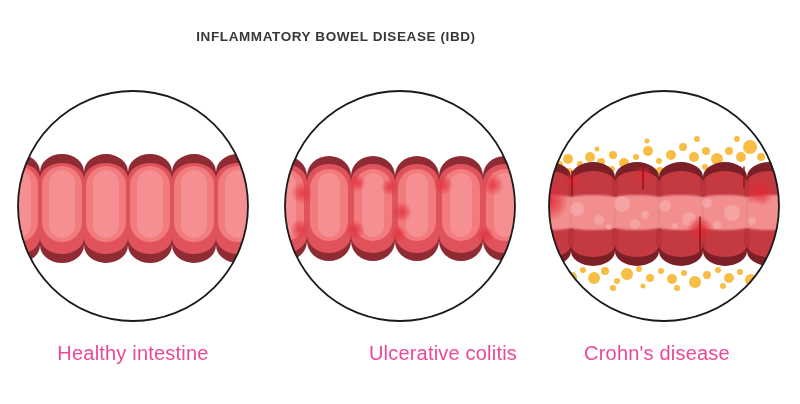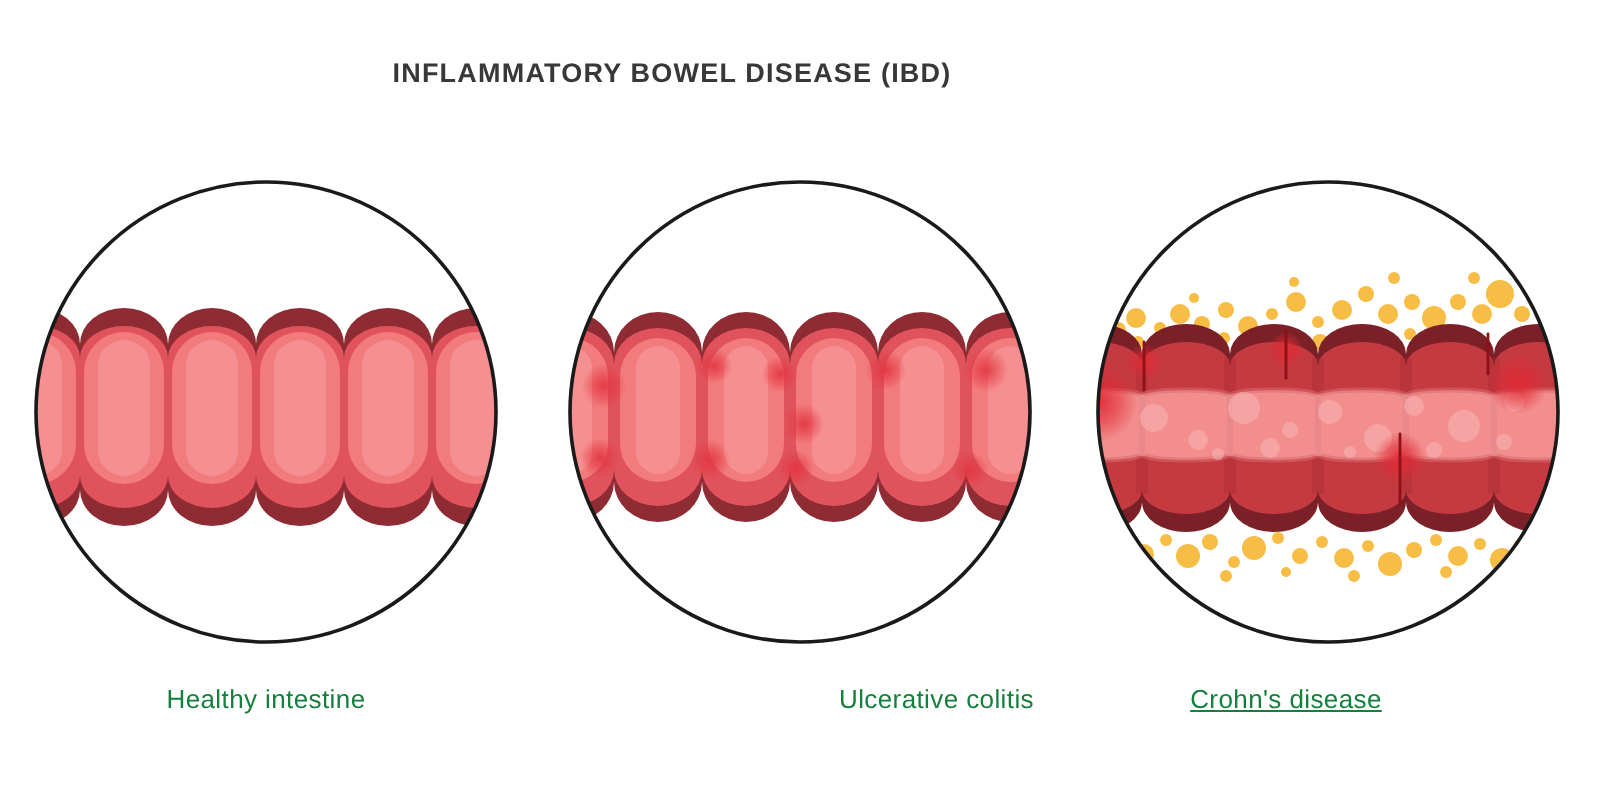--- a/index.html
+++ b/index.html
@@ -11,25 +11,25 @@
     position:absolute;top:29px;left:0;width:672px;text-align:center;
     font-size:13.5px;font-weight:600;letter-spacing:.6px;color:#383838;
   }
   .panel{position:absolute;top:89px;width:234px;height:234px;}
   .panel svg{display:block;}
   #panel-1{left:16px;}
   #panel-2{left:283px;}
   #panel-3{left:547px;}
   .caption{
     position:absolute;top:342px;width:234px;text-align:center;
-    font-size:13px;color:#15803d;letter-spacing:.2px;
+    font-size:20px;color:#ec4899;letter-spacing:.2px;
   }
   #cap-1{left:16px;}
   #cap-2{left:283px;text-align:right;}
-  #cap-3{left:526px;text-decoration:underline;}
+  #cap-3{left:540px;}
 
   .circle-bg{fill:#ffffff;}
   .circle-ring{fill:none;stroke:var(--c-circle-stroke);stroke-width:1.8;}
   .fil-maroon{fill:var(--c-maroon);}
   .fil-rim{fill:var(--c-rim-red);}
   .fil-mucosa{fill:var(--c-mucosa);}
   .fil-hl{fill:var(--c-mucosa-light);opacity:.9;}
   .fil-outline{fill:var(--c-crohn-outline);}
   .fil-wall{fill:var(--c-crohn-wall);}
   .fil-band{fill:var(--c-crohn-band);}

